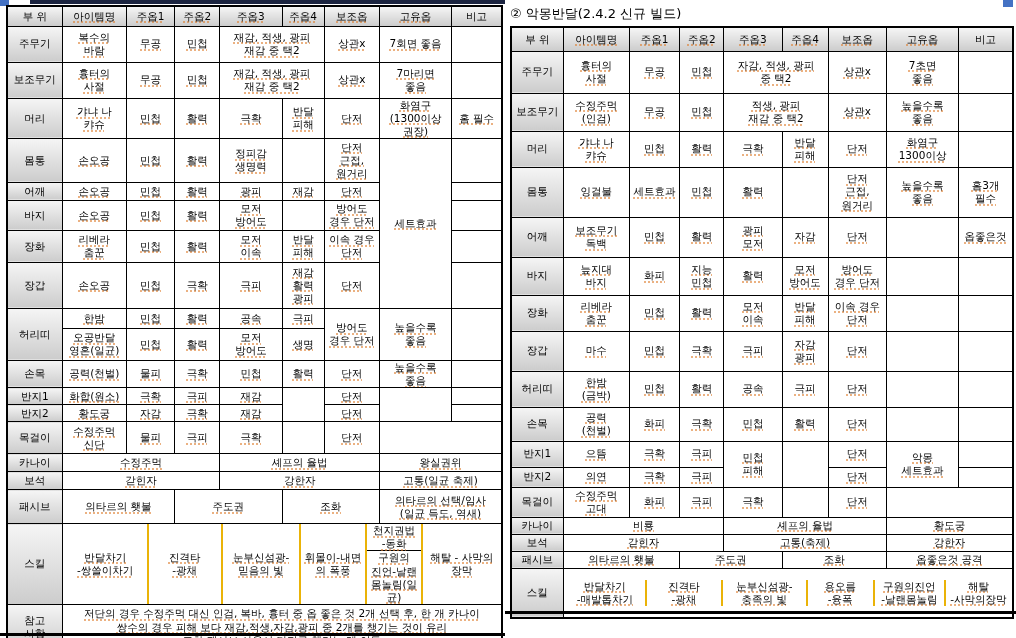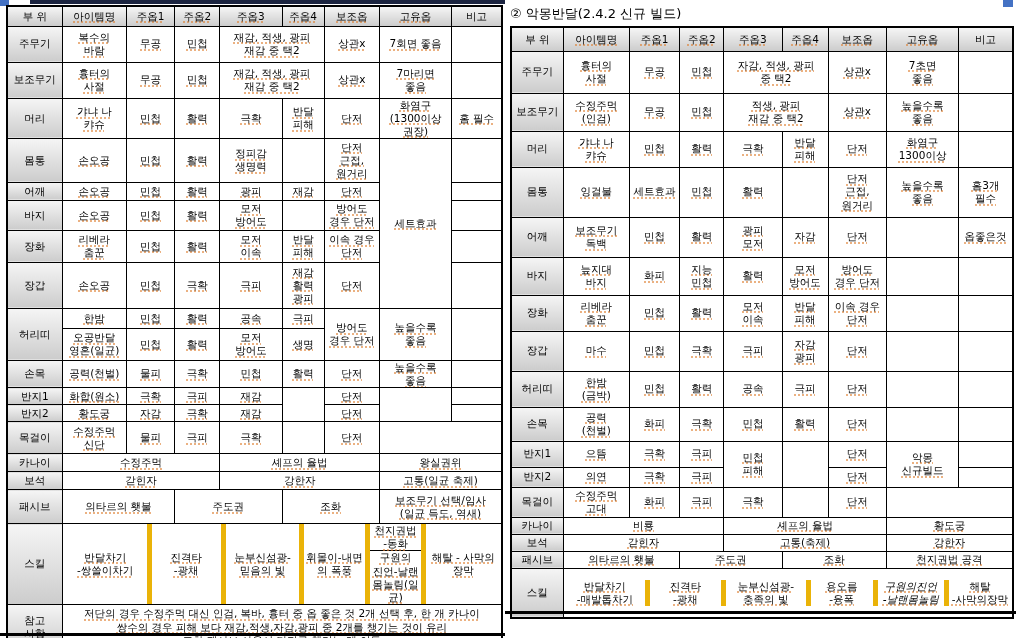--- a/index.html
+++ b/index.html
@@ -19,21 +19,21 @@
   .u{
     text-decoration-line:underline;
     text-decoration-style:dotted;
     text-decoration-color:rgba(222,125,45,0.6);
     text-decoration-thickness:1.5px;
     text-underline-offset:2px;
   }
   td.flexcell{padding:0;}
   .srow{display:flex;width:100%;height:100%;align-items:stretch;}
   .sbox{display:flex;align-items:center;justify-content:center;white-space:pre-line;box-sizing:border-box;}
-  .sbox + .sbox{border-left:5px solid #eab308;}
+  .sbox + .sbox{border-left:2px solid #eab308;}
   .sbox.stack{flex-direction:column;padding:0;align-items:stretch;}
   .sbox.stack > div{flex:1;display:flex;align-items:center;justify-content:center;white-space:pre-line;}
   .sbox.stack > div:first-child{border-bottom:1px solid #000;}
   td.notes{ text-align:left;padding:2px 5px;vertical-align:middle;}
   .decor{position:absolute;}
 </style>
 </head>
 <body>
 
 <div class="decor" style="left:30px;top:0;width:475px;height:4px;background:#1b2440;"></div>
@@ -243,21 +243,21 @@
             <td class="pos">보석</td>
             <td colspan="3" class="u">갇힌자</td>
             <td colspan="3" class="u">강한자</td>
             <td colspan="2" class="u">고통(일균 축제)</td>
           </tr>
           <tr style="height: 34px;">
             <td class="pos">패시브</td>
             <td colspan="2" class="u">의타르의 횃불</td>
             <td colspan="2" class="u">주도권</td>
             <td colspan="2" class="u">조화</td>
-            <td colspan="2" class="u">보조무기 선택/임사
+            <td colspan="2" class="u">의타르의 선택/임사
 (일균 득도, 역새)</td>
           </tr>
           <tr style="height: 52px;">
             <td class="pos">스킬</td>
             <td colspan="8" class="flexcell"><div class="srow"><div class="sbox u" style="width: 19%;">반달차기
 -쌍쓸이차기</div><div class="sbox u" style="width: 17%;">진격타
 -광채</div><div class="sbox u" style="width: 18%;">눈부신섬광-
 믿음의 빛</div><div class="sbox u" style="width: 15%;">휘몰이-내면
 의 폭풍</div><div class="sbox stack" style="width: 13%;"><div class="u">천지권법
 -동화</div><div class="u">구원의
@@ -441,21 +441,21 @@
           <tr style="height: 26px;">
             <td class="pos">반지1</td>
             <td class="u">으뜸</td>
             <td class="u">극확</td>
             <td class="u">극피</td>
             <td rowspan="2" class="u">민첩
 피해</td>
             <td rowspan="2"></td>
             <td class="u">단저</td>
             <td rowspan="2" class="u">악몽
-신규빌드</td>
+세트효과</td>
             <td></td>
           </tr>
           <tr style="height: 20px;">
             <td class="pos">반지2</td>
             <td class="u">의연</td>
             <td class="u">극확</td>
             <td class="u">극피</td>
             <td class="u">단저</td>
             <td></td>
           </tr>
@@ -480,29 +480,29 @@
             <td class="pos">보석</td>
             <td colspan="3" class="u">갇힌자</td>
             <td colspan="3" class="u">고통(축제)</td>
             <td colspan="2" class="u">강한자</td>
           </tr>
           <tr style="height: 17px;">
             <td class="pos">패시브</td>
             <td colspan="2" class="u">의타르의 횃불</td>
             <td colspan="2" class="u">주도권</td>
             <td colspan="2" class="u">조화</td>
-            <td colspan="2" class="u">천지권법 공격</td>
+            <td colspan="2" class="u">옵좋은것 공격</td>
           </tr>
           <tr style="height: 50px;">
             <td class="pos">스킬</td>
             <td colspan="8" class="flexcell"><div class="srow"><div class="sbox u" style="width: 18%;">반달차기
 -매발톱차기</div><div class="sbox u" style="width: 17%;">진격타
 -광채</div><div class="sbox u" style="width: 19%;">눈부신섬광-
 충족의 빛</div><div class="sbox u" style="width: 15%;">용오름
--융폭</div><div class="sbox u" style="width: 16%; font-style: italic;">구원의진언
+-융폭</div><div class="sbox u" style="width: 16%;">구원의진언
 -날랜몸놀림</div><div class="sbox u" style="width: 15%;">해탈
 -사막의장막</div></div></td>
           </tr>
         </tbody>
       </table>
     </div>
 </div>
 
 <div class="decor" style="left:0;top:633px;width:505px;height:3px;background:#000;"></div>
 <div class="decor" style="left:505px;top:611px;width:511px;height:3px;background:#000;"></div>

